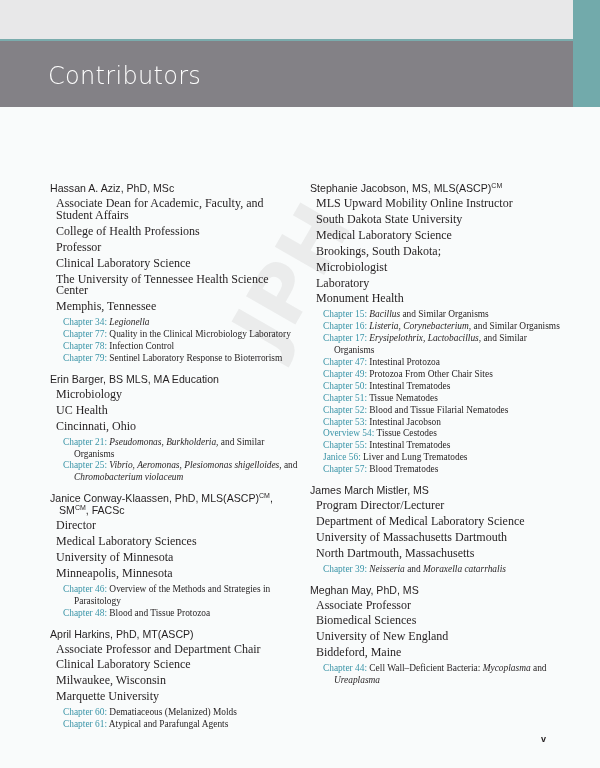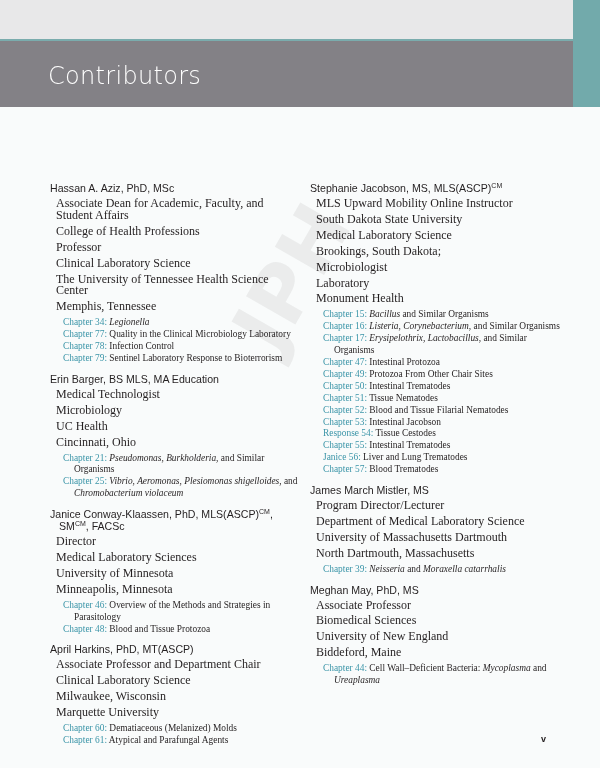--- a/index.html
+++ b/index.html
@@ -68,21 +68,20 @@
     <p class="line">The University of Tennessee Health Science Center</p>
     <p class="line">Memphis, Tennessee</p>
     <p class="chapter"><span class="ch-label">Chapter 34:</span> <span class="it">Legionella</span></p>
     <p class="chapter"><span class="ch-label">Chapter 77:</span> <span>Quality in the Clinical Microbiology Laboratory</span></p>
     <p class="chapter"><span class="ch-label">Chapter 78:</span> <span>Infection Control</span></p>
     <p class="chapter"><span class="ch-label">Chapter 79:</span> <span>Sentinel Laboratory Response to Bioterrorism</span></p>
   </div>
 
   <div class="entry">
     <p class="name">Erin Barger, BS MLS, MA Education</p>
-    <p class="line">Medical Technologist</p>
     <p class="line">Microbiology</p>
     <p class="line">UC Health</p>
     <p class="line">Cincinnati, Ohio</p>
     <p class="chapter"><span class="ch-label">Chapter 21:</span> <span class="it">Pseudomonas, Burkholderia,</span><span> and Similar Organisms</span></p>
     <p class="chapter"><span class="ch-label">Chapter 25:</span> <span class="it">Vibrio, Aeromonas, Plesiomonas shigelloides,</span><span> and </span><span class="it">Chromobacterium violaceum</span></p>
   </div>
 
   <div class="entry">
     <p class="name"><span>Janice Conway-Klaassen, PhD, MLS(ASCP)</span><sup>CM</sup><span>, SM</span><sup>CM</sup><span>, FACSc</span></p>
     <p class="line">Director</p>
@@ -117,21 +116,21 @@
     <p class="line">Monument Health</p>
     <p class="chapter"><span class="ch-label">Chapter 15:</span> <span class="it">Bacillus</span><span> and Similar Organisms</span></p>
     <p class="chapter"><span class="ch-label">Chapter 16:</span> <span class="it">Listeria, Corynebacterium,</span><span> and Similar Organisms</span></p>
     <p class="chapter"><span class="ch-label">Chapter 17:</span> <span class="it">Erysipelothrix, Lactobacillus,</span><span> and Similar Organisms</span></p>
     <p class="chapter"><span class="ch-label">Chapter 47:</span> <span>Intestinal Protozoa</span></p>
     <p class="chapter"><span class="ch-label">Chapter 49:</span> <span>Protozoa From Other Chair Sites</span></p>
     <p class="chapter"><span class="ch-label">Chapter 50:</span> <span>Intestinal Trematodes</span></p>
     <p class="chapter"><span class="ch-label">Chapter 51:</span> <span>Tissue Nematodes</span></p>
     <p class="chapter"><span class="ch-label">Chapter 52:</span> <span>Blood and Tissue Filarial Nematodes</span></p>
     <p class="chapter"><span class="ch-label">Chapter 53:</span> <span>Intestinal Jacobson</span></p>
-    <p class="chapter"><span class="ch-label">Response 54:</span> <span>Tissue Cestodes</span></p>
+    <p class="chapter"><span class="ch-label">Overview 54:</span> <span>Tissue Cestodes</span></p>
     <p class="chapter"><span class="ch-label">Chapter 55:</span> <span>Intestinal Trematodes</span></p>
     <p class="chapter"><span class="ch-label">Janice 56:</span> <span>Liver and Lung Trematodes</span></p>
     <p class="chapter"><span class="ch-label">Chapter 57:</span> <span>Blood Trematodes</span></p>
   </div>
 
   <div class="entry">
     <p class="name">James March Mistler, MS</p>
     <p class="line">Program Director/Lecturer</p>
     <p class="line">Department of Medical Laboratory Science</p>
     <p class="line">University of Massachusetts Dartmouth</p>

